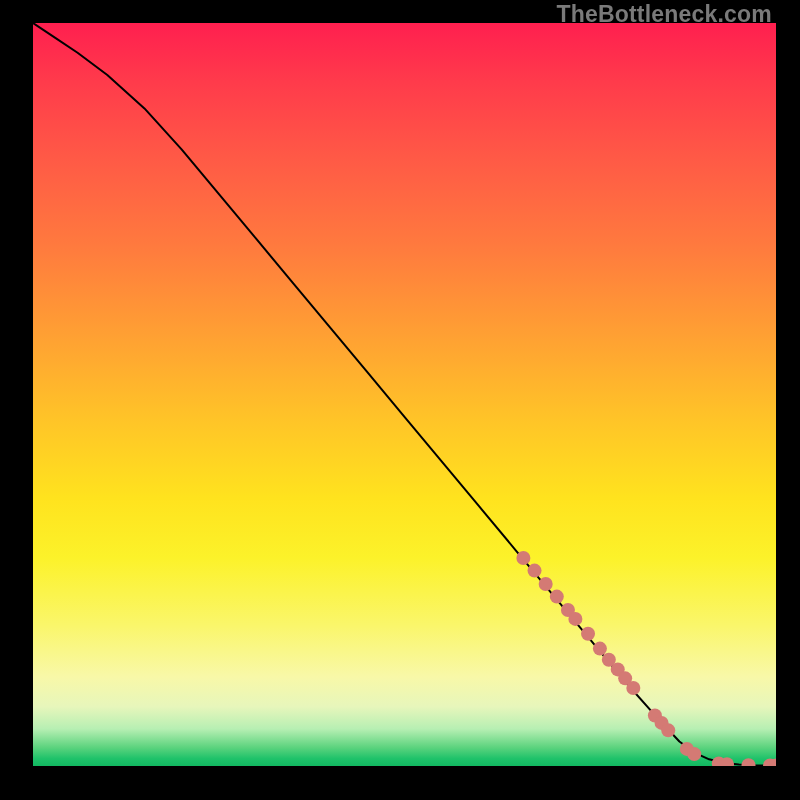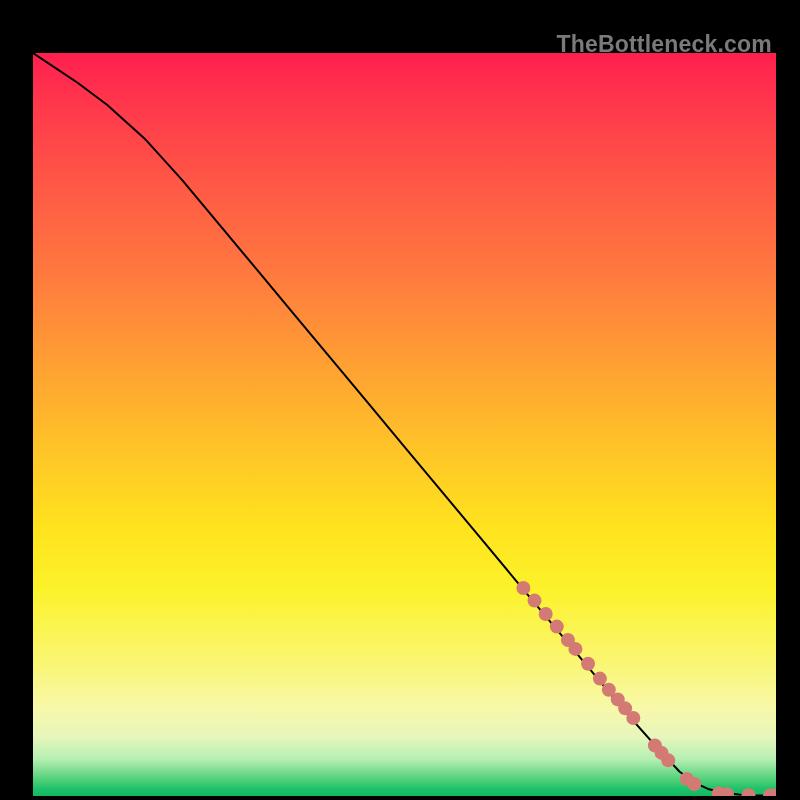--- a/index.html
+++ b/index.html
@@ -8,21 +8,20 @@
     width: 800px;
     height: 800px;
     background: #000;
     overflow: hidden;
     font-family: Arial, Helvetica, sans-serif;
   }
   .frame {
     position: absolute;
     inset: 0;
     background: #000;
-    margin-top: 30px;
   }
   .plot {
     position: absolute;
     left: 33px;
     top: 23px;
     width: 743px;
     height: 743px;
     overflow: hidden;
   }
   .gradient {

